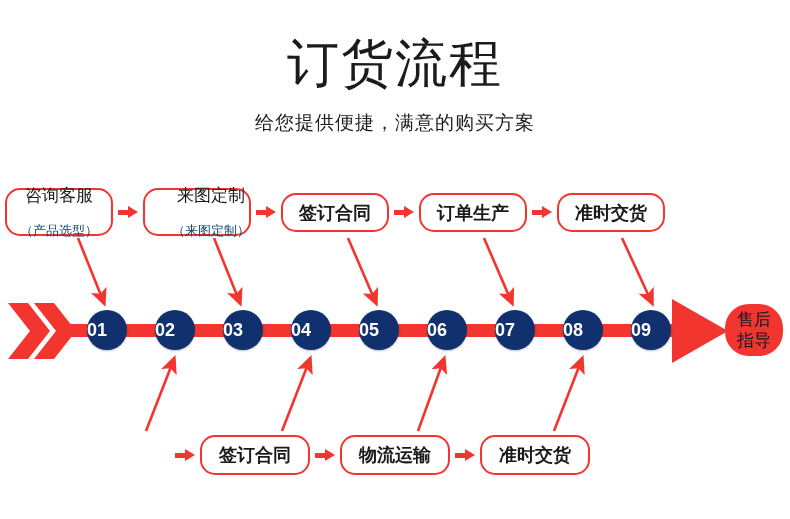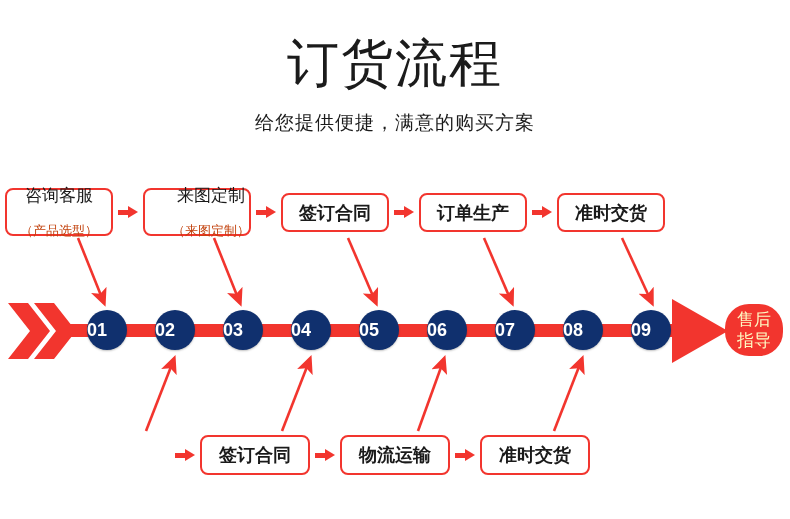--- a/index.html
+++ b/index.html
@@ -47,38 +47,38 @@
     font-weight: 400;
     letter-spacing: 1px;
     color: #1b1b1b;
   }
 
   
   .flow-box {
     position: absolute;
     box-sizing: border-box;
     border: 2px solid #f2352e;
-    border-radius: 8px;
+    border-radius: 15px;
     background: #ffffff;
     display: flex;
     flex-direction: column;
     align-items: center;
     justify-content: center;
     text-align: center;
   }
   .flow-box .bl-main {
     font-size: 17px;
     line-height: 20px;
     color: #1a1a1a;
     white-space: nowrap;
   }
   .flow-box .bl-sub {
     font-size: 13px;
     line-height: 16px;
-    color: #c2410c;
+    color: #0c4a6e;
     white-space: nowrap;
     margin-top: 17px;
   }
   .flow-box.single .bl-main {
     font-size: 18px;
     font-weight: bold;
   }
 
   
   .mini-arrow {
@@ -146,21 +146,21 @@
 
   
   .end-badge {
     position: absolute;
     left: 725px;
     top: 288px;
     width: 58px;
     height: 52px;
     border-radius: 24px;
     background: #f2352e;
-    color: #fef9c3;
+    color: #0f172a;
     display: flex;
     flex-direction: column;
     align-items: center;
     justify-content: center;
     line-height: 21px;
     font-size: 17px;
     text-align: center;
   }
 
   

